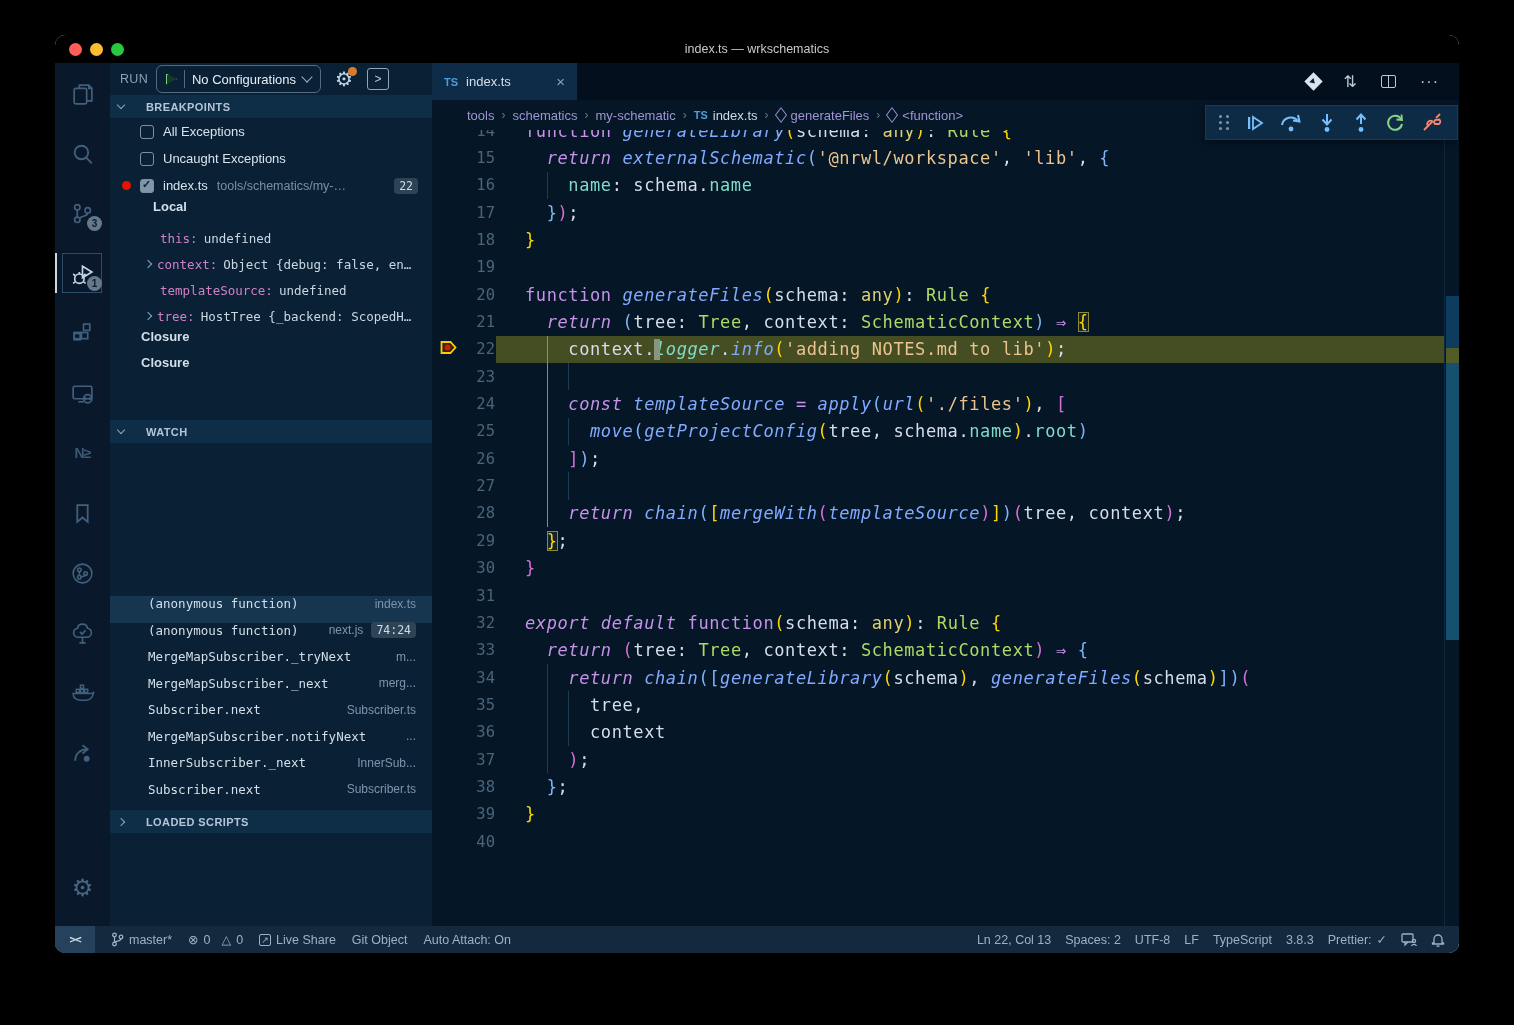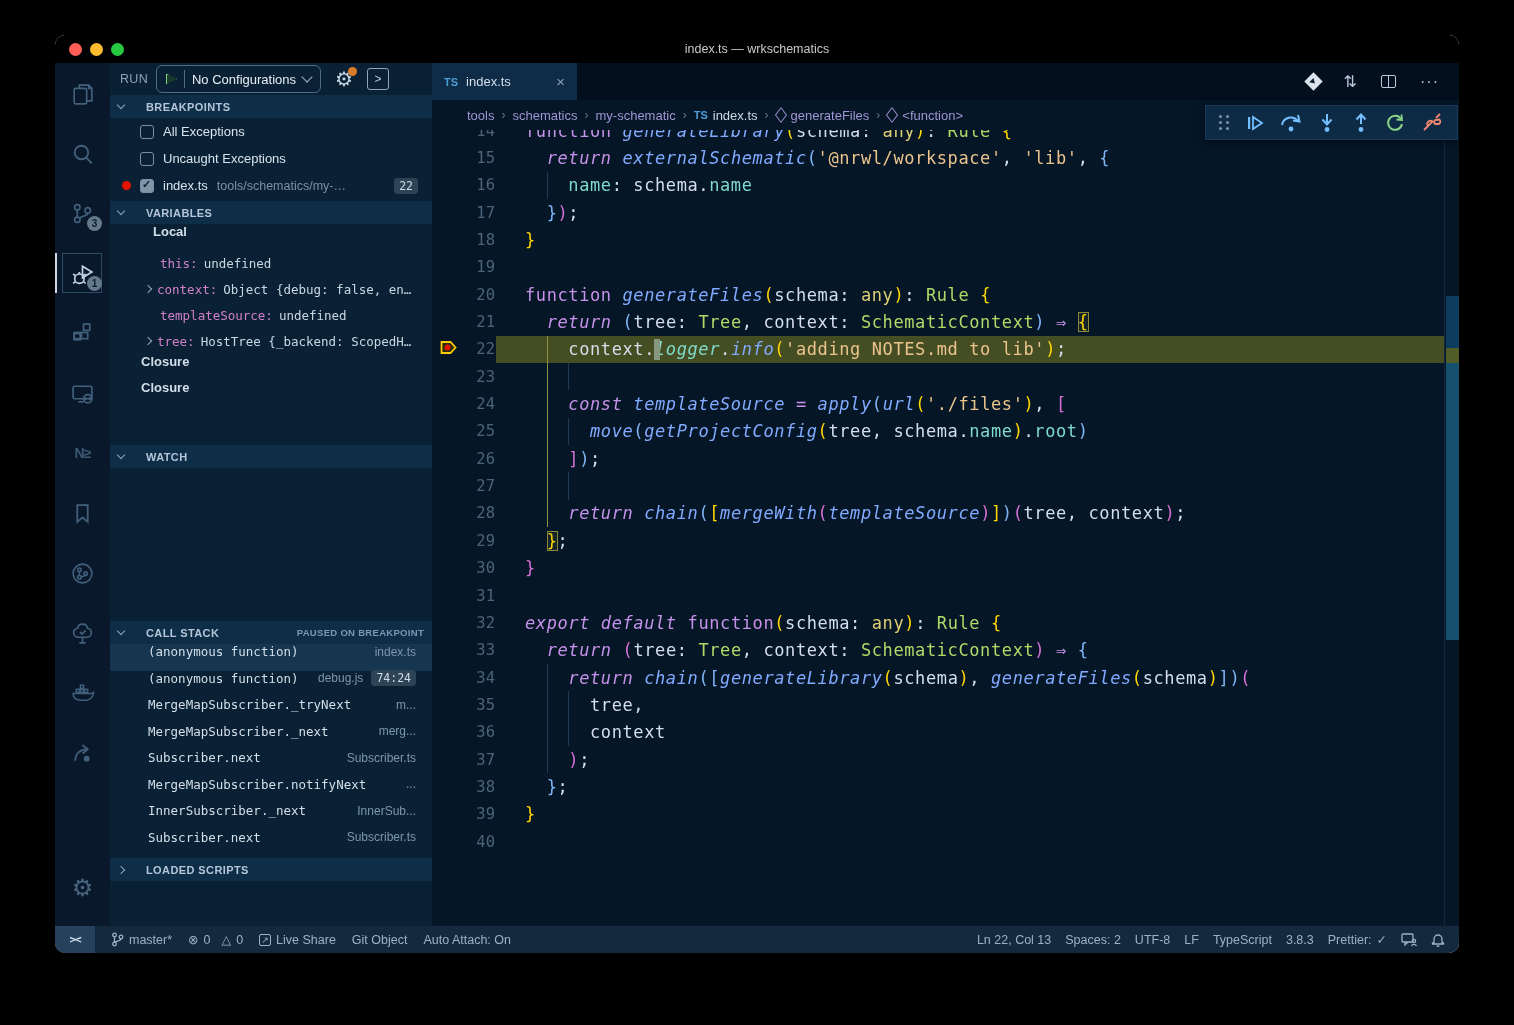--- a/index.html
+++ b/index.html
@@ -294,24 +294,20 @@
           </div>
           <div class="bp-row">
             <span class="bp-dot"></span>
             <span class="checkbox checked"></span>
             <span class="bp-label">index.ts</span>
             <span class="bp-path">tools/schematics/my-sch...</span>
             <span class="badge">22</span>
           </div>
         </div>
 
-      <div class="sect-header" style="margin-top:2px">
-        <span class="chev open"></span>
-        <span>VARIABLES</span>
-      </div>
       <div id="var-rows">
           <div class="var-scope" style="padding-left: 35px;">
             <span class="chev open"></span>
             <span>Local</span>
           </div>
           <div class="var-row leaf">
             <span class="var-name">this:</span>
             <span class="var-val">undefined</span>
           </div>
           <div class="var-row">
@@ -338,33 +334,28 @@
           </div>
         </div>
 
       <div style="height:39px"></div>
       <div class="sect-header">
         <span class="chev open"></span>
         <span>WATCH</span>
       </div>
       <div style="height:153px"></div>
 
-      <div class="sect-header">
-        <span class="chev open"></span>
-        <span>CALL STACK</span>
-        <span class="sect-right">PAUSED ON BREAKPOINT</span>
-      </div>
       <div id="cs-rows">
           <div class="cs-row selected">
             <span class="cs-fn">(anonymous function)</span>
             <span class="cs-file">index.ts</span>
           </div>
           <div class="cs-row">
             <span class="cs-fn">(anonymous function)</span>
-            <span class="cs-file">debug.js</span>
+            <span class="cs-file">next.js</span>
             <span class="cs-badge">74:24</span>
           </div>
           <div class="cs-row">
             <span class="cs-fn">MergeMapSubscriber._tryNext</span>
             <span class="cs-file">m...</span>
           </div>
           <div class="cs-row">
             <span class="cs-fn">MergeMapSubscriber._next</span>
             <span class="cs-file">merg...</span>
           </div>

